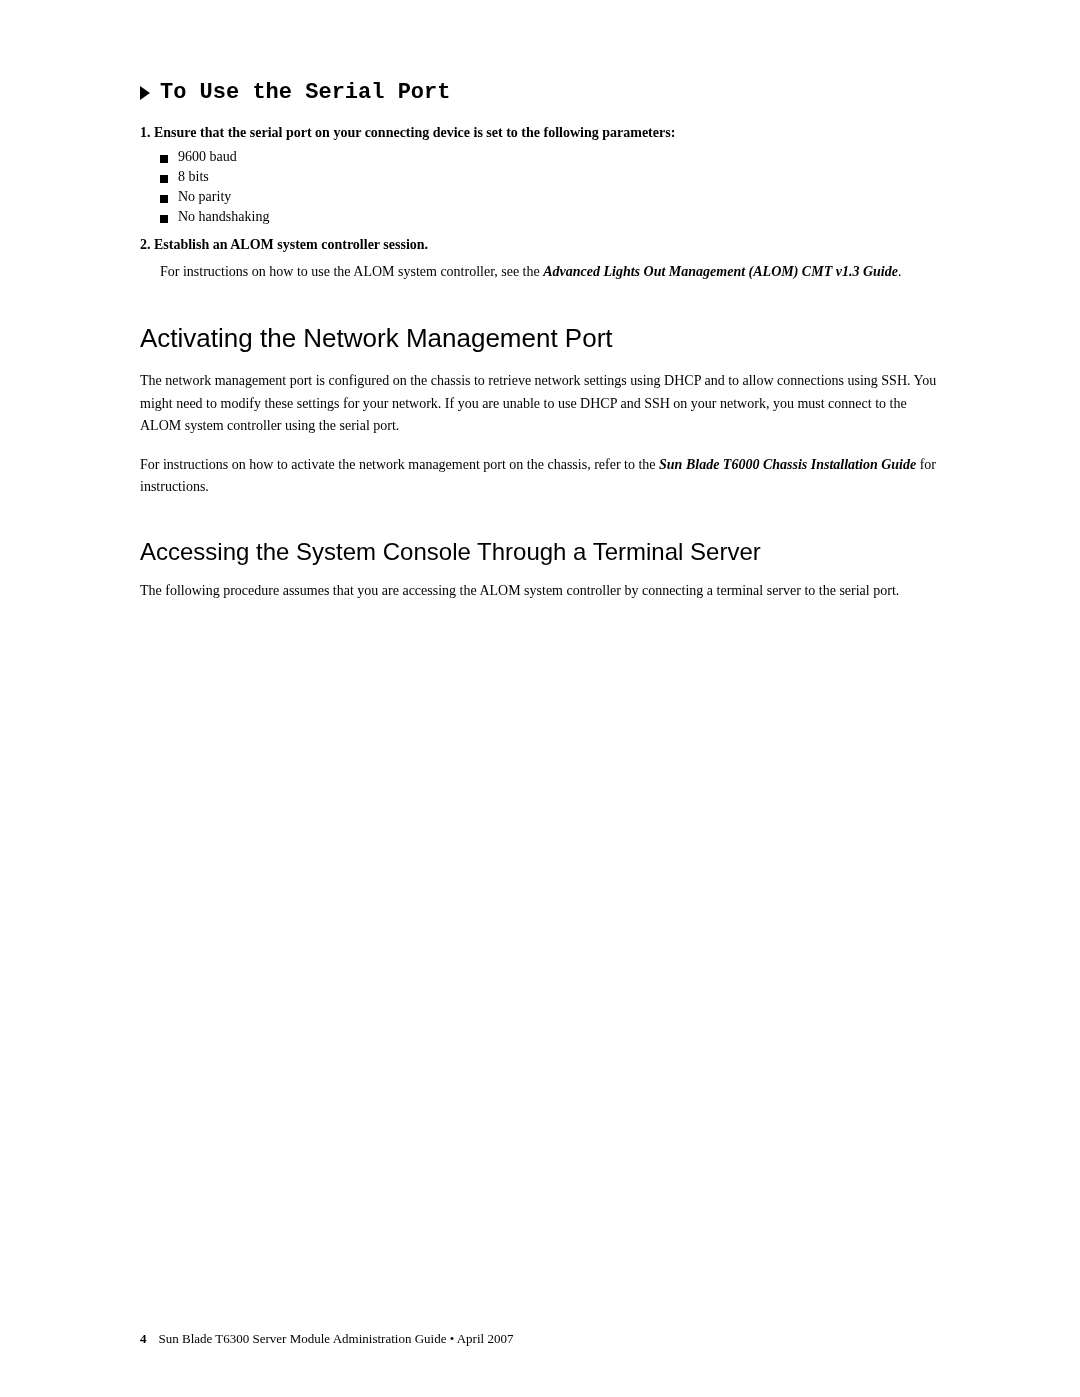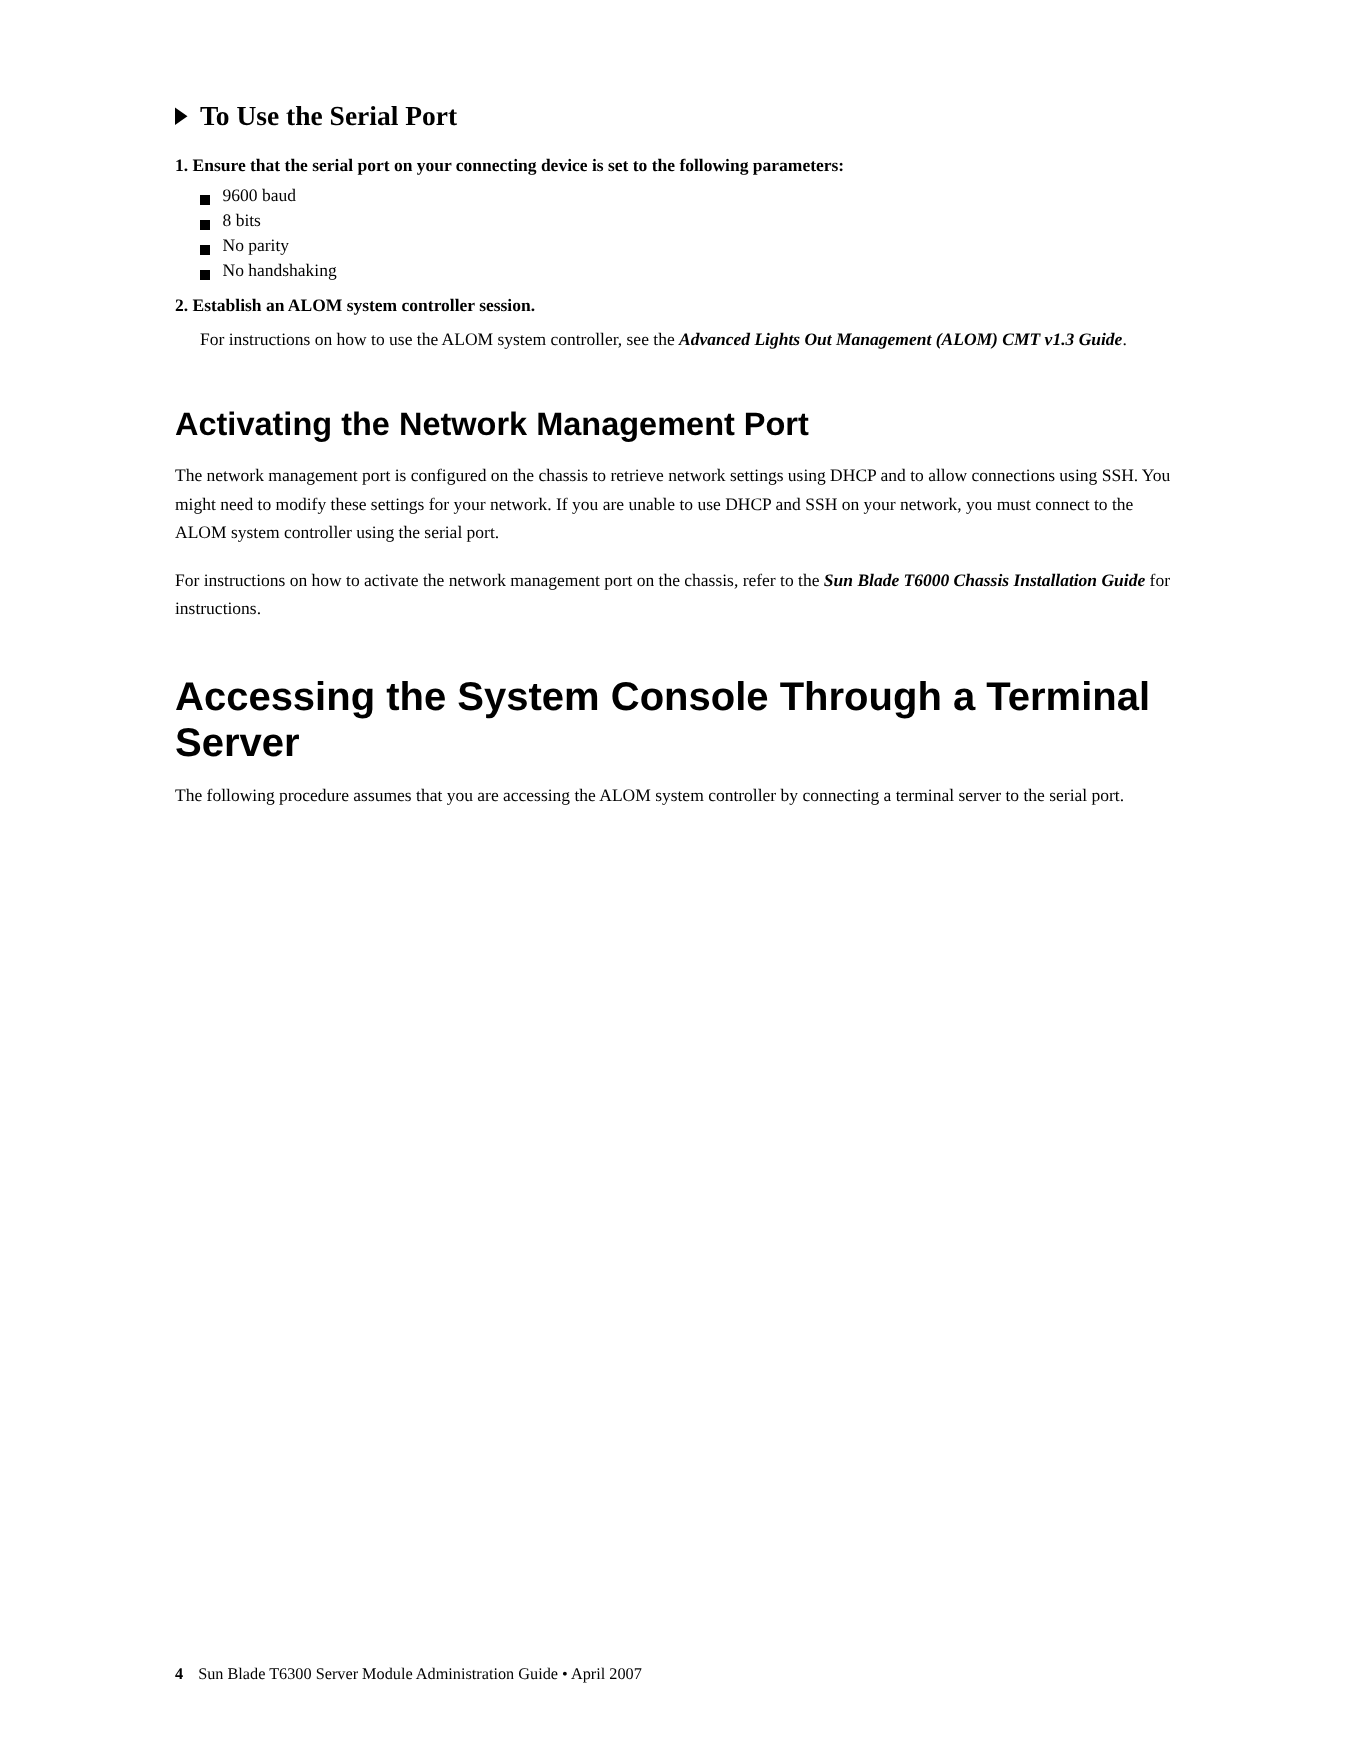--- a/index.html
+++ b/index.html
@@ -25,20 +25,21 @@
       position: relative;
     }
 
     .section-heading {
       font-size: 22px;
       font-weight: bold;
       margin-bottom: 20px;
       display: flex;
       align-items: center;
       gap: 10px;
+      font-family: Liberation Mono, monospace;
     }
 
     .triangle-icon {
       width: 0;
       height: 0;
       border-left: 10px solid #000;
       border-top: 7px solid transparent;
       border-bottom: 7px solid transparent;
       display: inline-block;
       flex-shrink: 0;
@@ -71,21 +72,21 @@
       width: 8px;
       height: 8px;
       background: #000;
       flex-shrink: 0;
       margin-top: 4px;
       margin-right: 10px;
     }
 
     .section-title-large {
       font-size: 26px;
-      font-weight: bold;
+      font-weight: normal;
       margin: 40px 0 16px 0;
       font-family: sans-serif;
     }
 
     .body-text {
       font-size: 14px;
       line-height: 1.6;
       margin-bottom: 16px;
     }
 
@@ -121,22 +122,22 @@
       font-size: 13px;
       color: #000;
     }
 
     .footer-page-num {
       font-weight: bold;
       margin-right: 4px;
     }
 
     .section-title-medium {
-      font-size: 32px;
-      font-weight: bold;
+      font-size: 24px;
+      font-weight: normal;
       margin: 40px 0 14px 0;
       font-family: sans-serif;
     }
   </style>
 </head>
 <body>
 
 <div class="page">
 
   <div>

